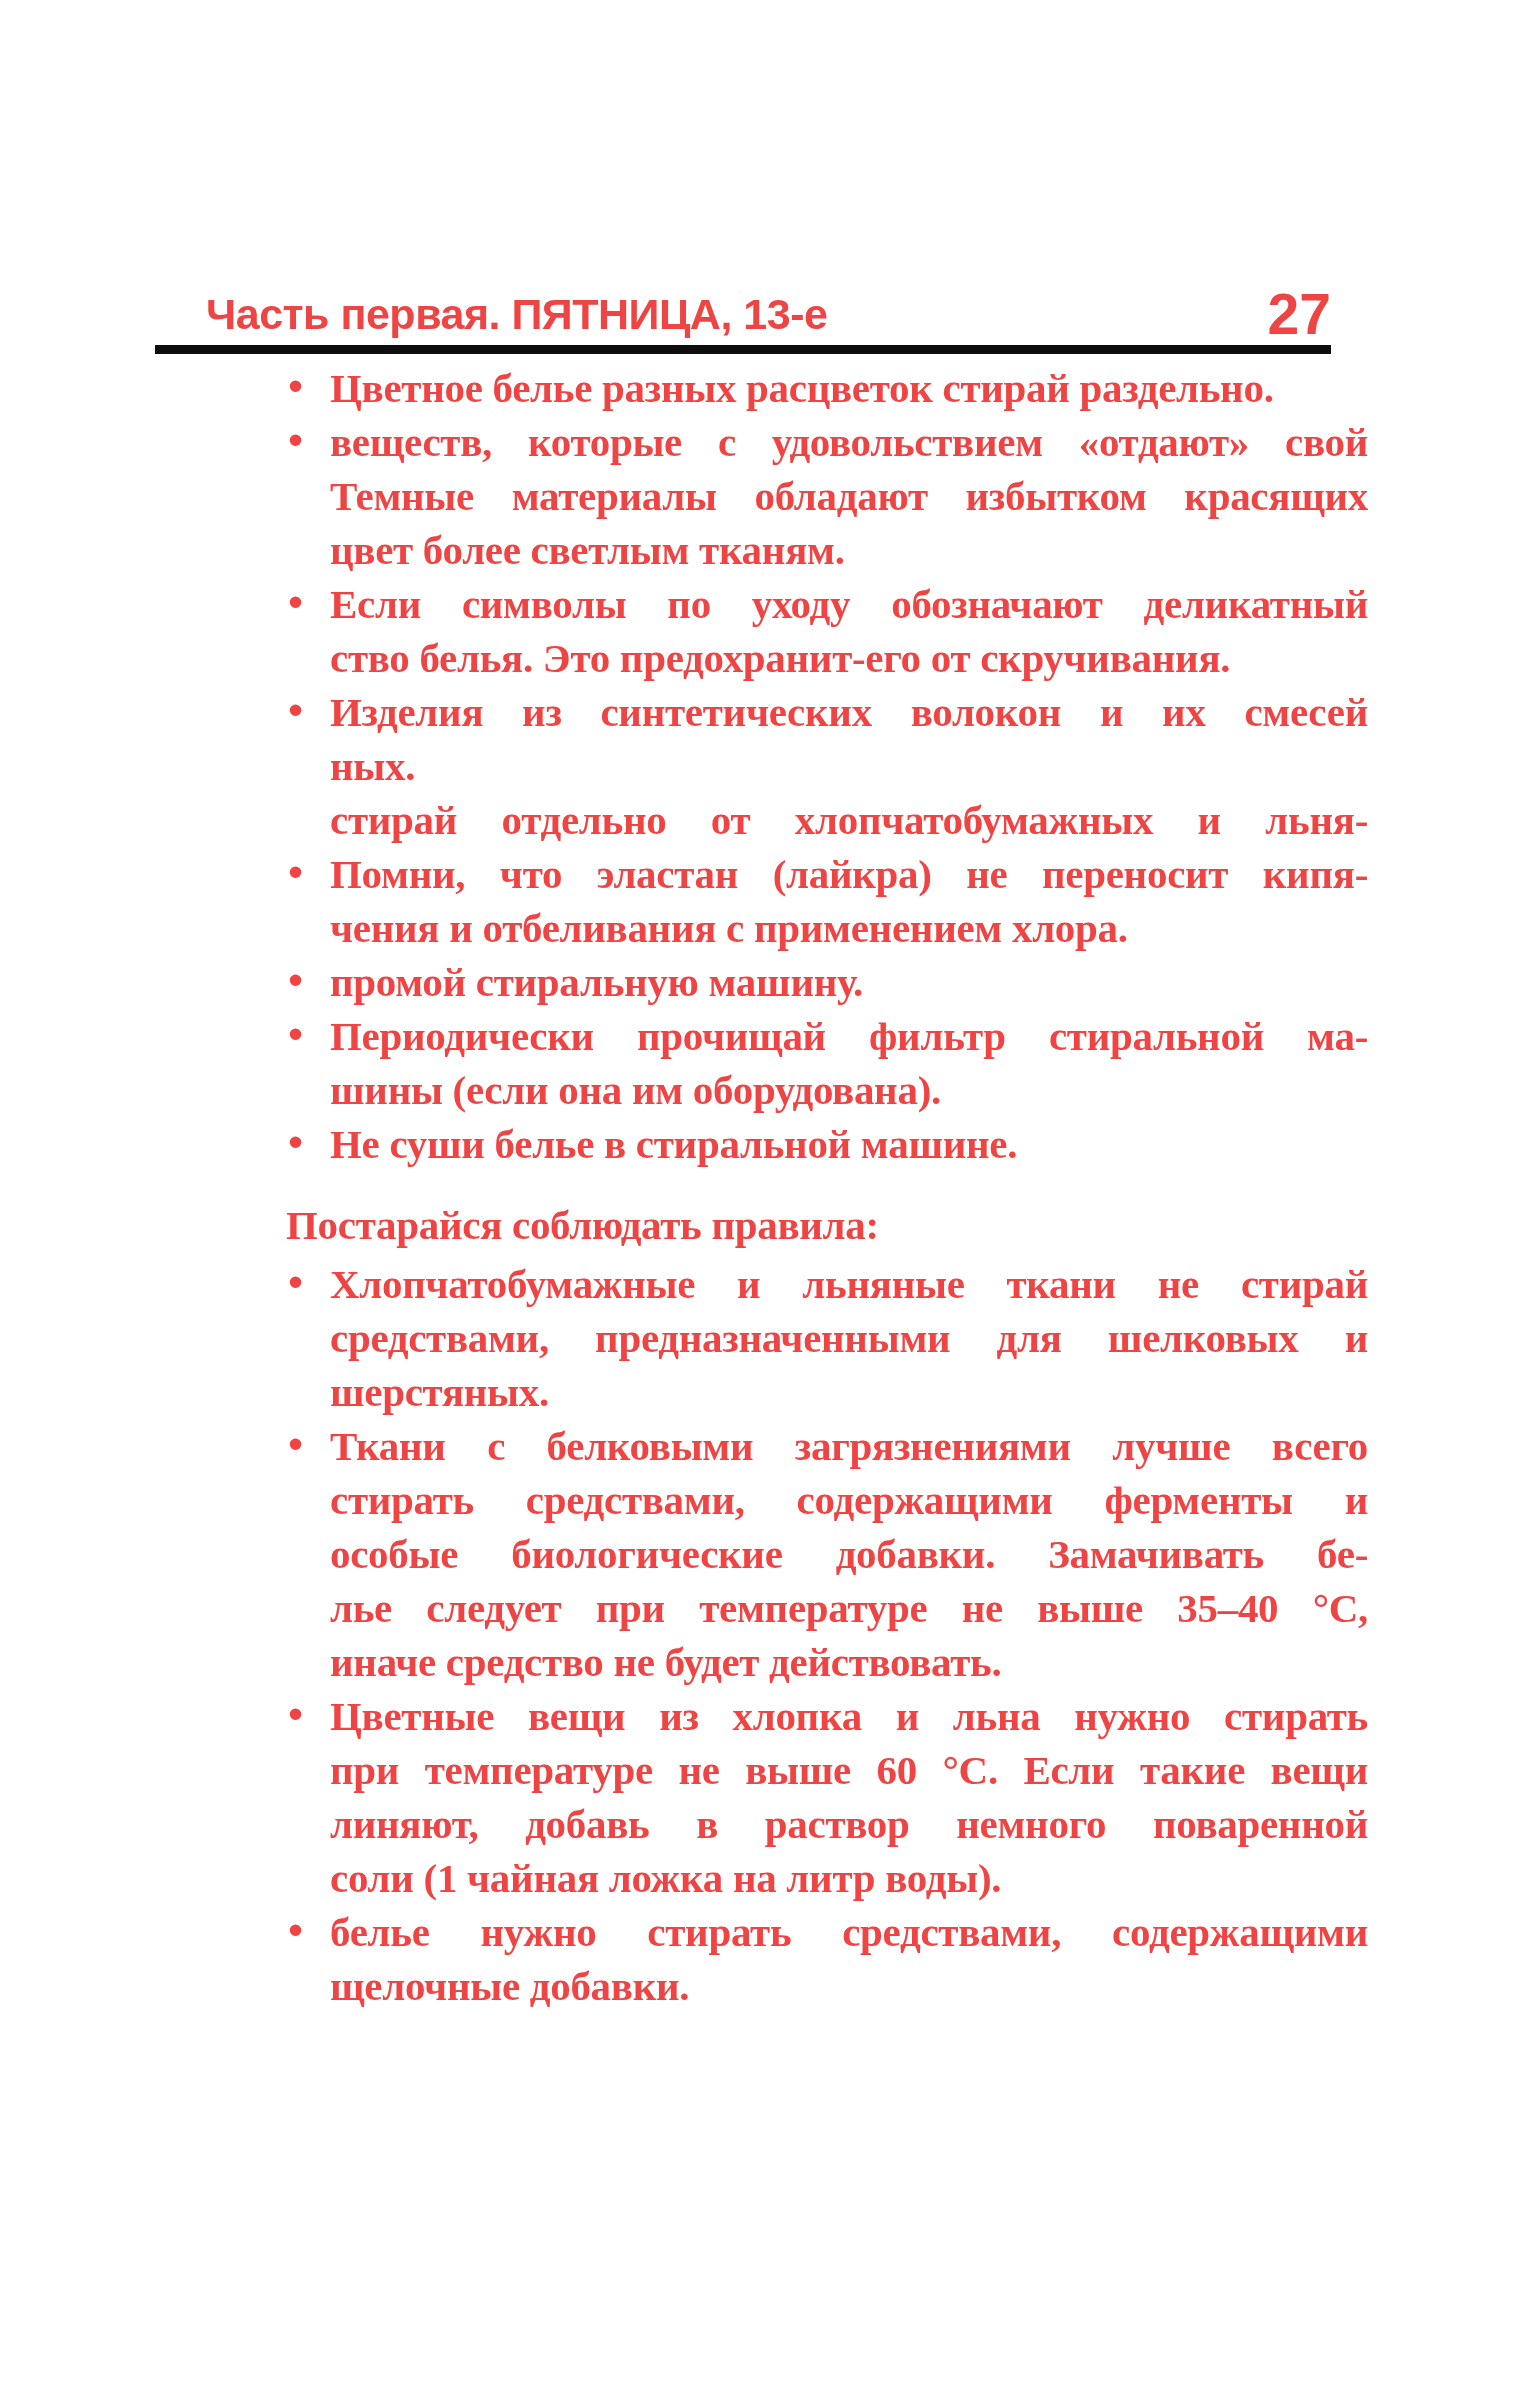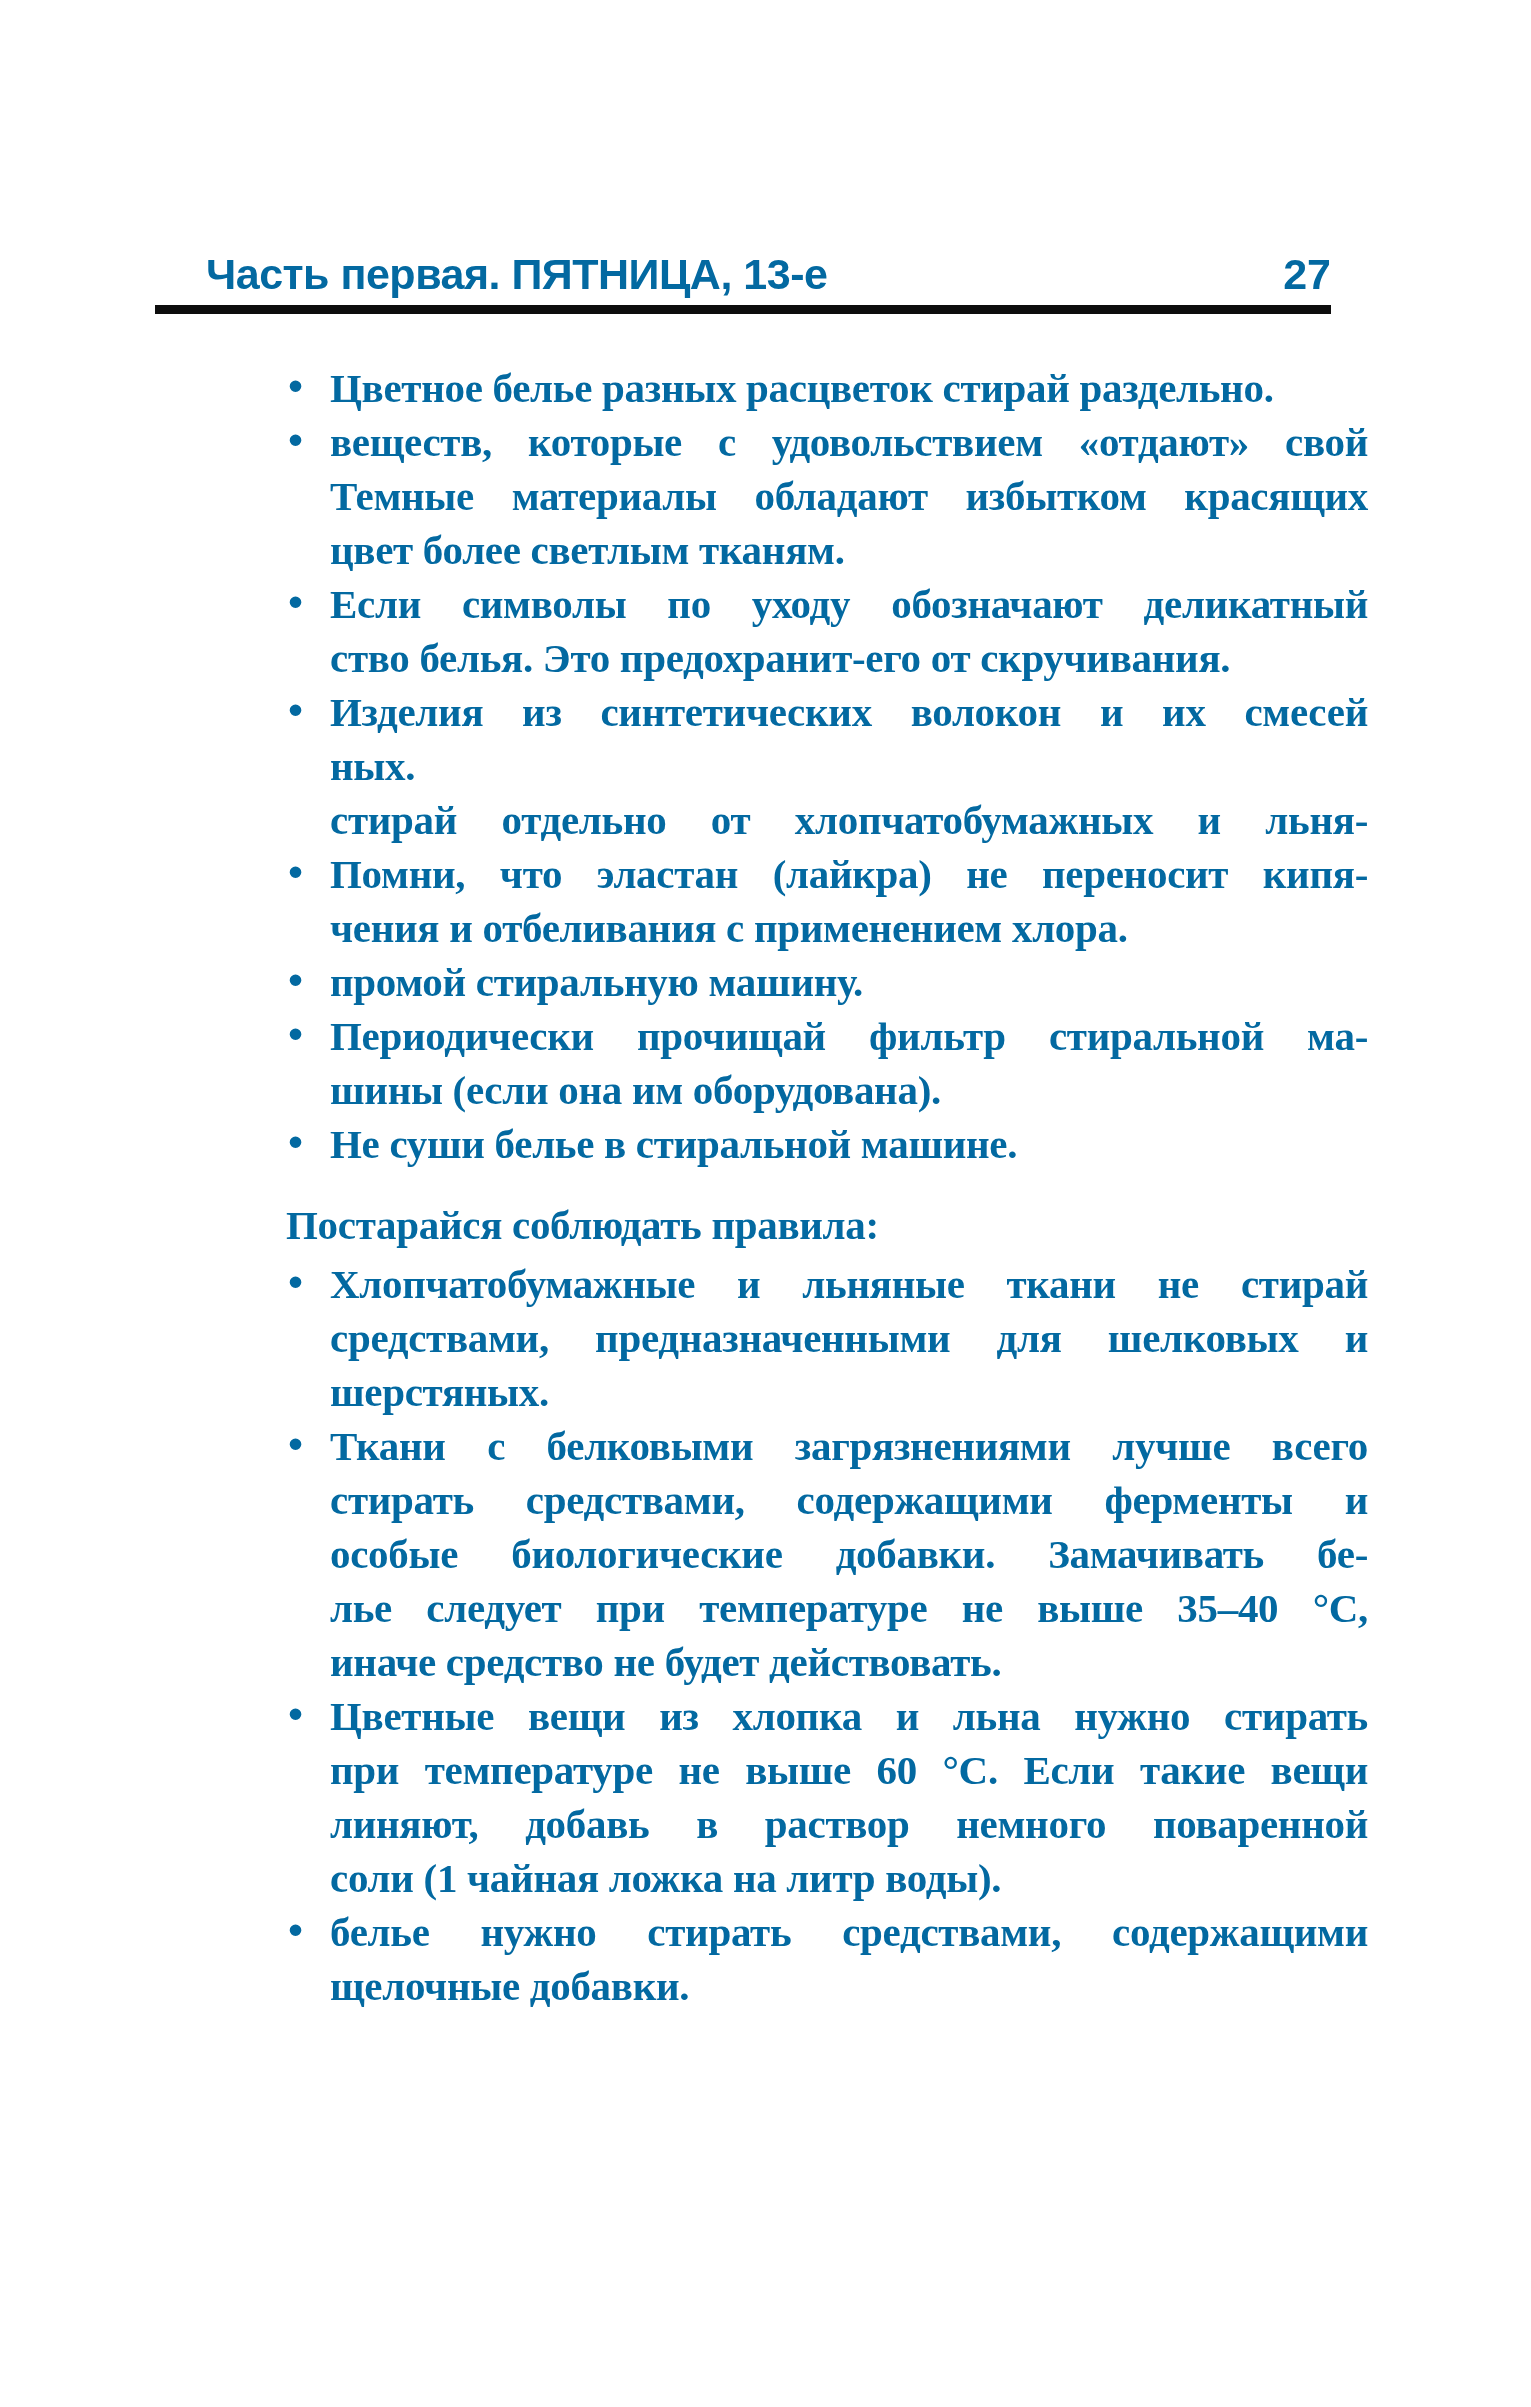--- a/index.html
+++ b/index.html
@@ -2,21 +2,21 @@
 <html><head>
 <meta charset="utf-8">
 <style>
   html, body { margin: 0; padding: 0; background: #888; }
   .page {
     position: relative;
     width: 1532px;
     height: 2407px;
     background: #ffffff;
     font-family: "Liberation Serif", serif;
-    color: #0369a1;
+    color: #ef4444;
     overflow: hidden;
   }
   
   .runhead {
     position: absolute;
     left: 155px;
     top: 251px;
     width: 1176px;
     display: flex;
     justify-content: space-between;
@@ -27,22 +27,23 @@
     font-weight: 700;
   }
   .runhead .title {
     font-size: 43px;
     line-height: 47px;
     letter-spacing: -0.5px;
     padding-left: 51px;
     white-space: nowrap;
   }
   .runhead .pagenum {
-    font-size: 43px;
+    font-size: 57px;
     line-height: 47px;
+    margin-top: 40px;
   }
   
   .content {
     position: absolute;
     left: 286px;
     top: 361px;
     width: 1082px;
     font-size: 41px;
     font-weight: 700;
     line-height: 54px;

